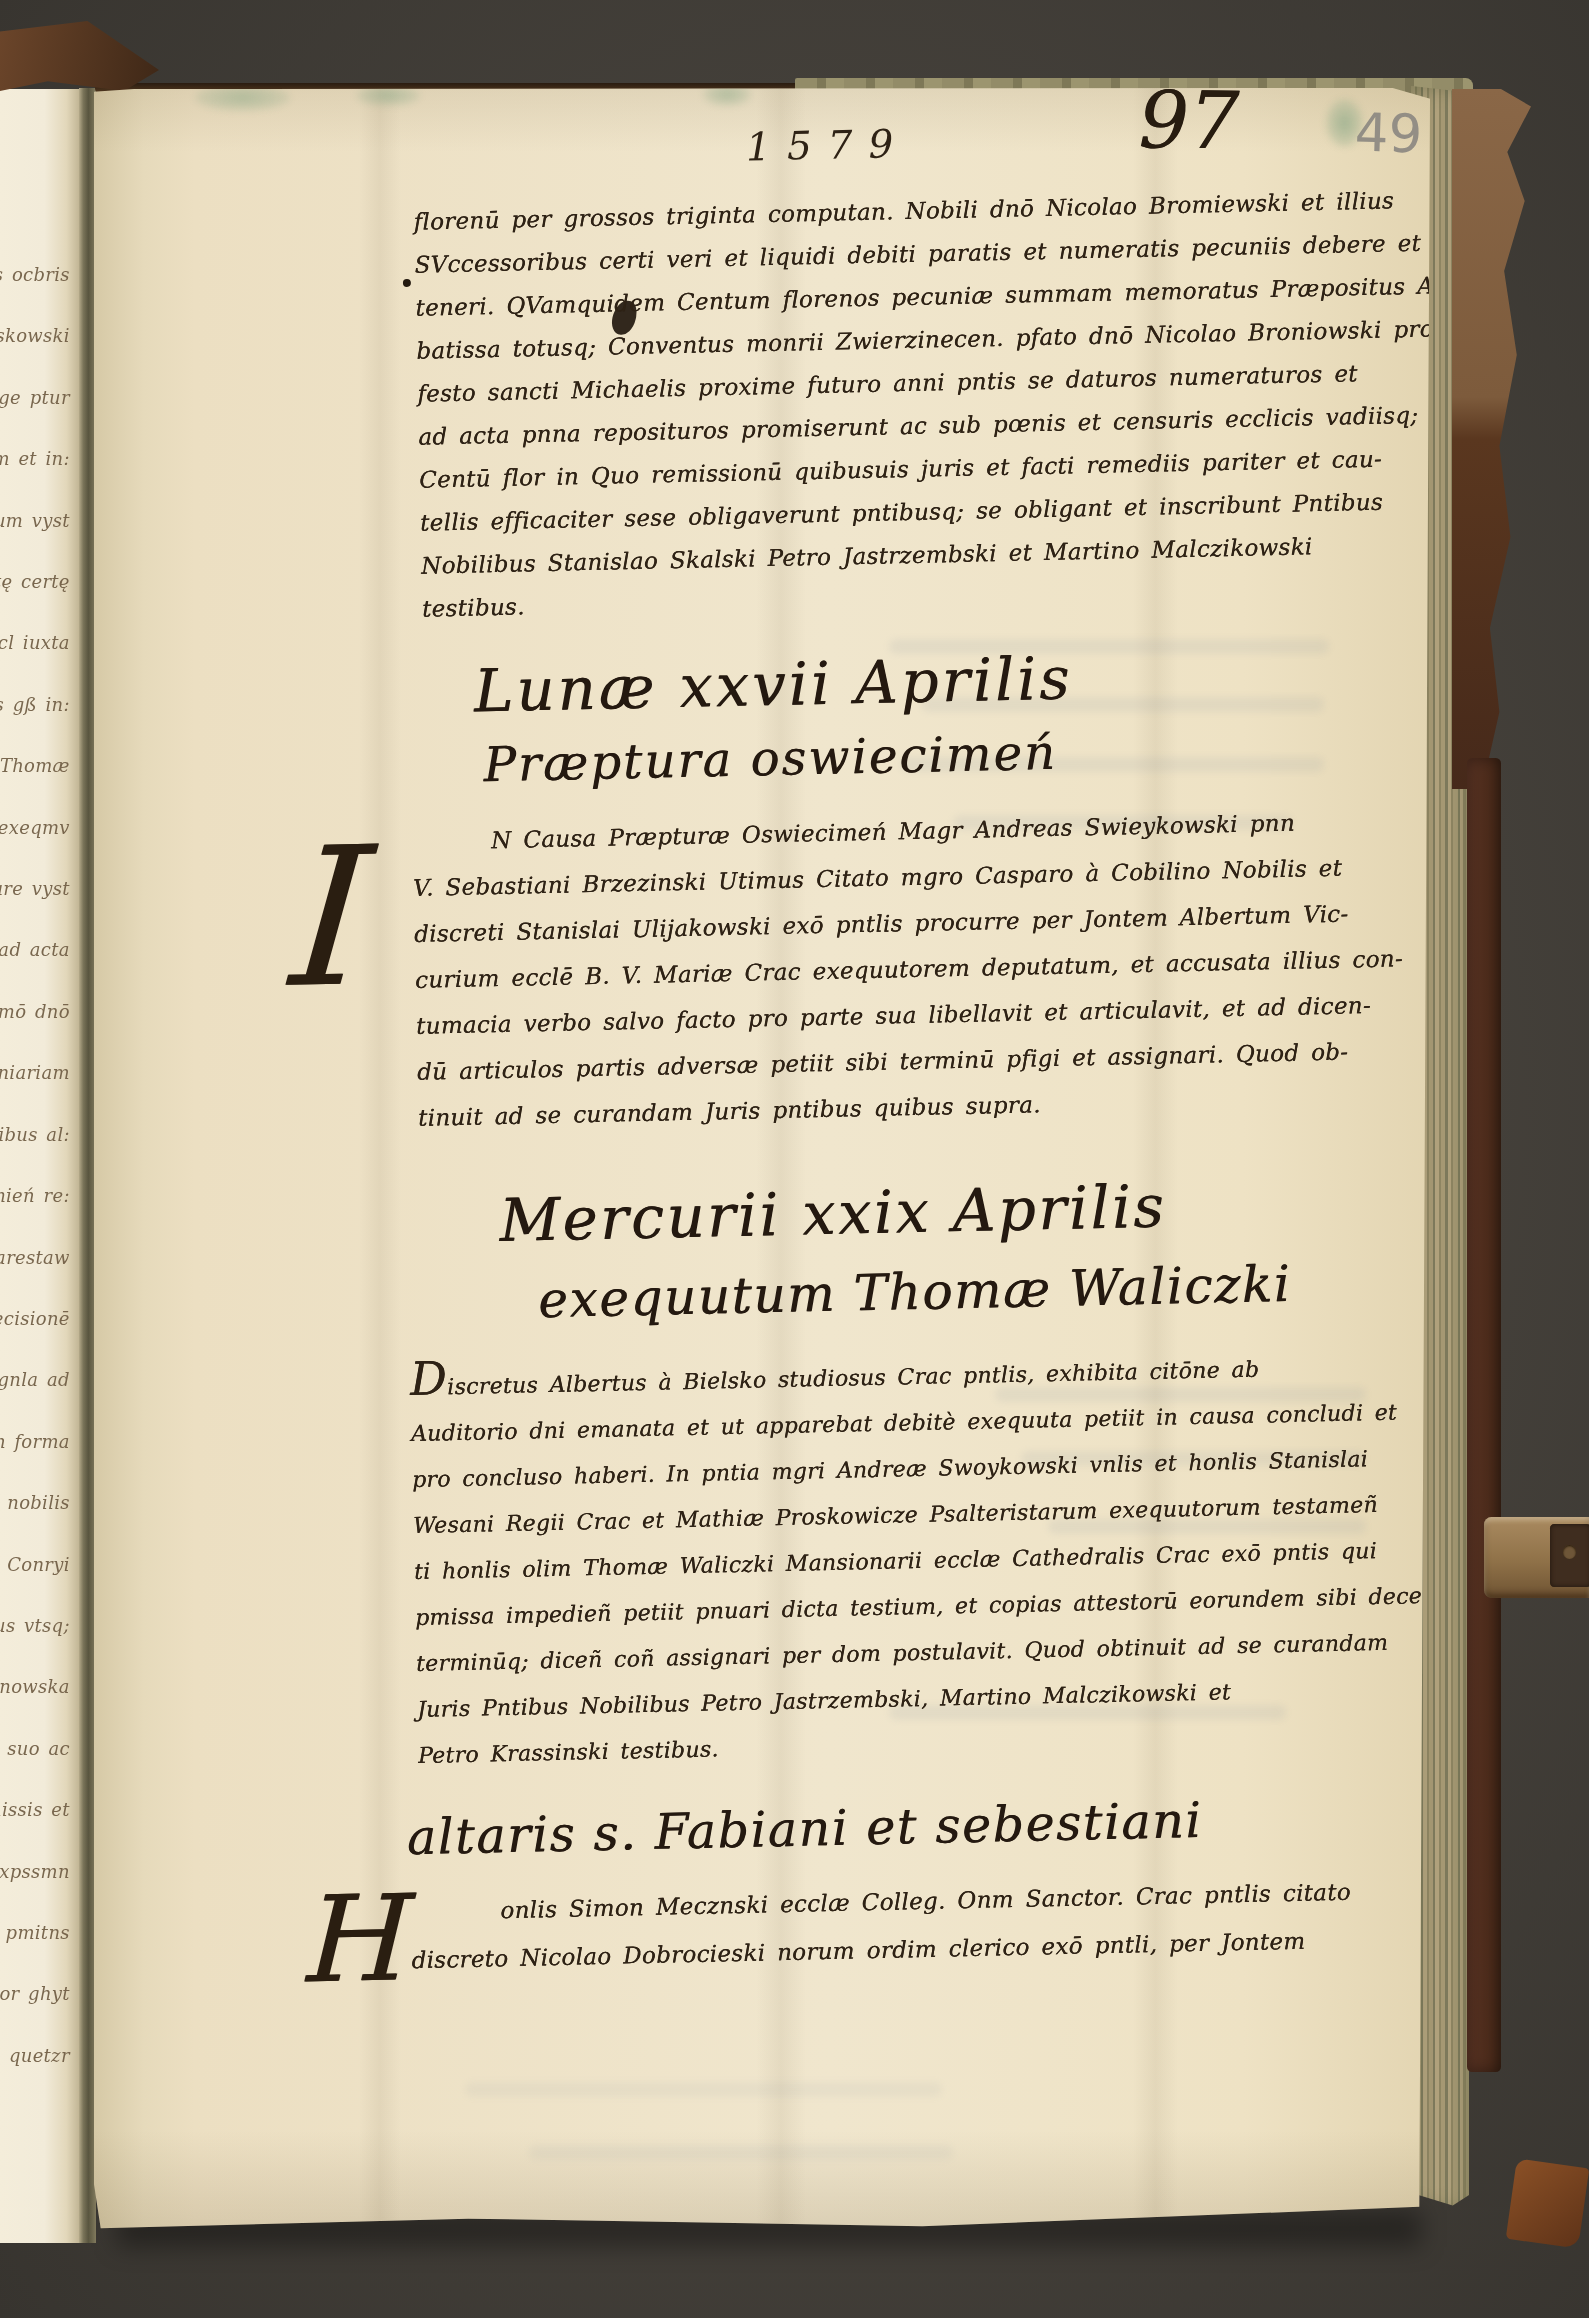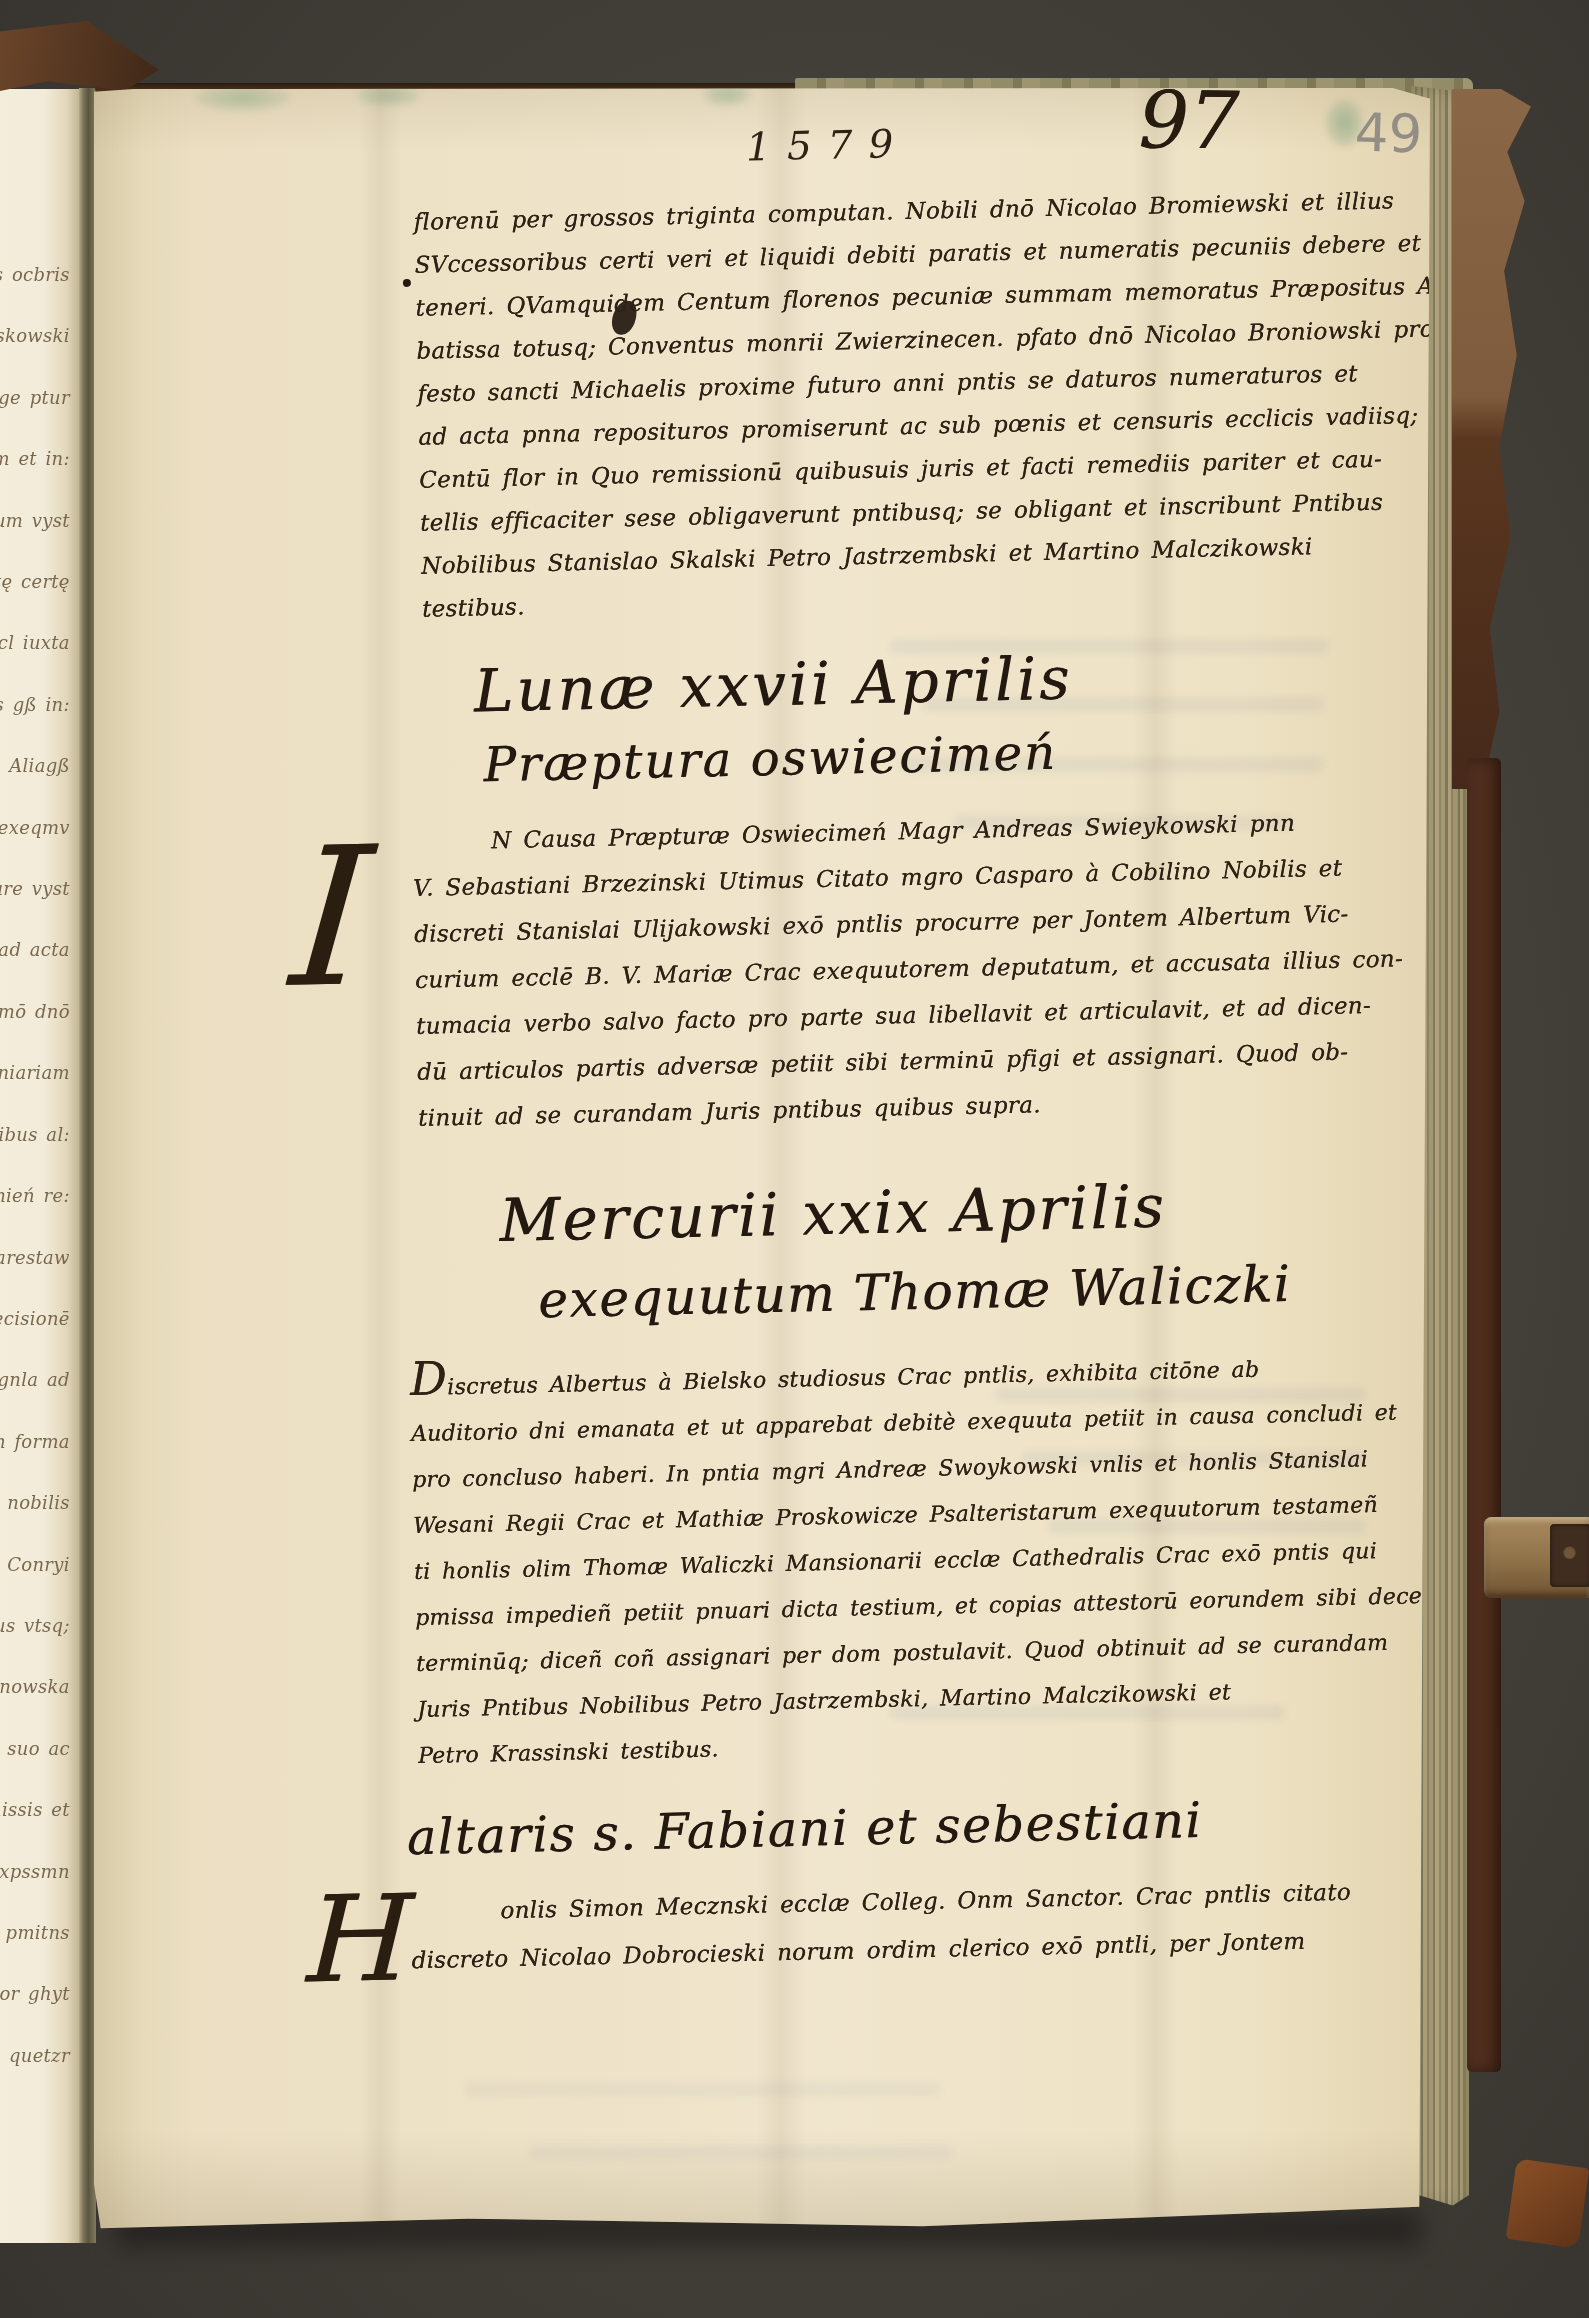--- a/index.html
+++ b/index.html
@@ -112,21 +112,21 @@
   <div class="facing-page">
     <div class="marginalia">
         <div class="fragment">nostns ocbris</div>
         <div class="fragment">Nijskowski</div>
         <div class="fragment">howige ptur</div>
         <div class="fragment">institm et in:</div>
         <div class="fragment">solitum vyst</div>
         <div class="fragment">dictę certę</div>
         <div class="fragment">hicl iuxta</div>
         <div class="fragment">hos gß in:</div>
-        <div class="fragment">Aliagß</div>
+        <div class="fragment">Thomæ</div>
         <div class="fragment">et exeqmv</div>
         <div class="fragment">ure vyst</div>
         <div class="fragment">al ad acta</div>
         <div class="fragment">n Rmō dnō</div>
         <div class="fragment">pecuniariam</div>
         <div class="fragment">d ditibus al:</div>
         <div class="fragment">nemień re:</div>
         <div class="fragment">j arestaw</div>
         <div class="fragment">d decisionē</div>
         <div class="fragment">signla ad</div>

